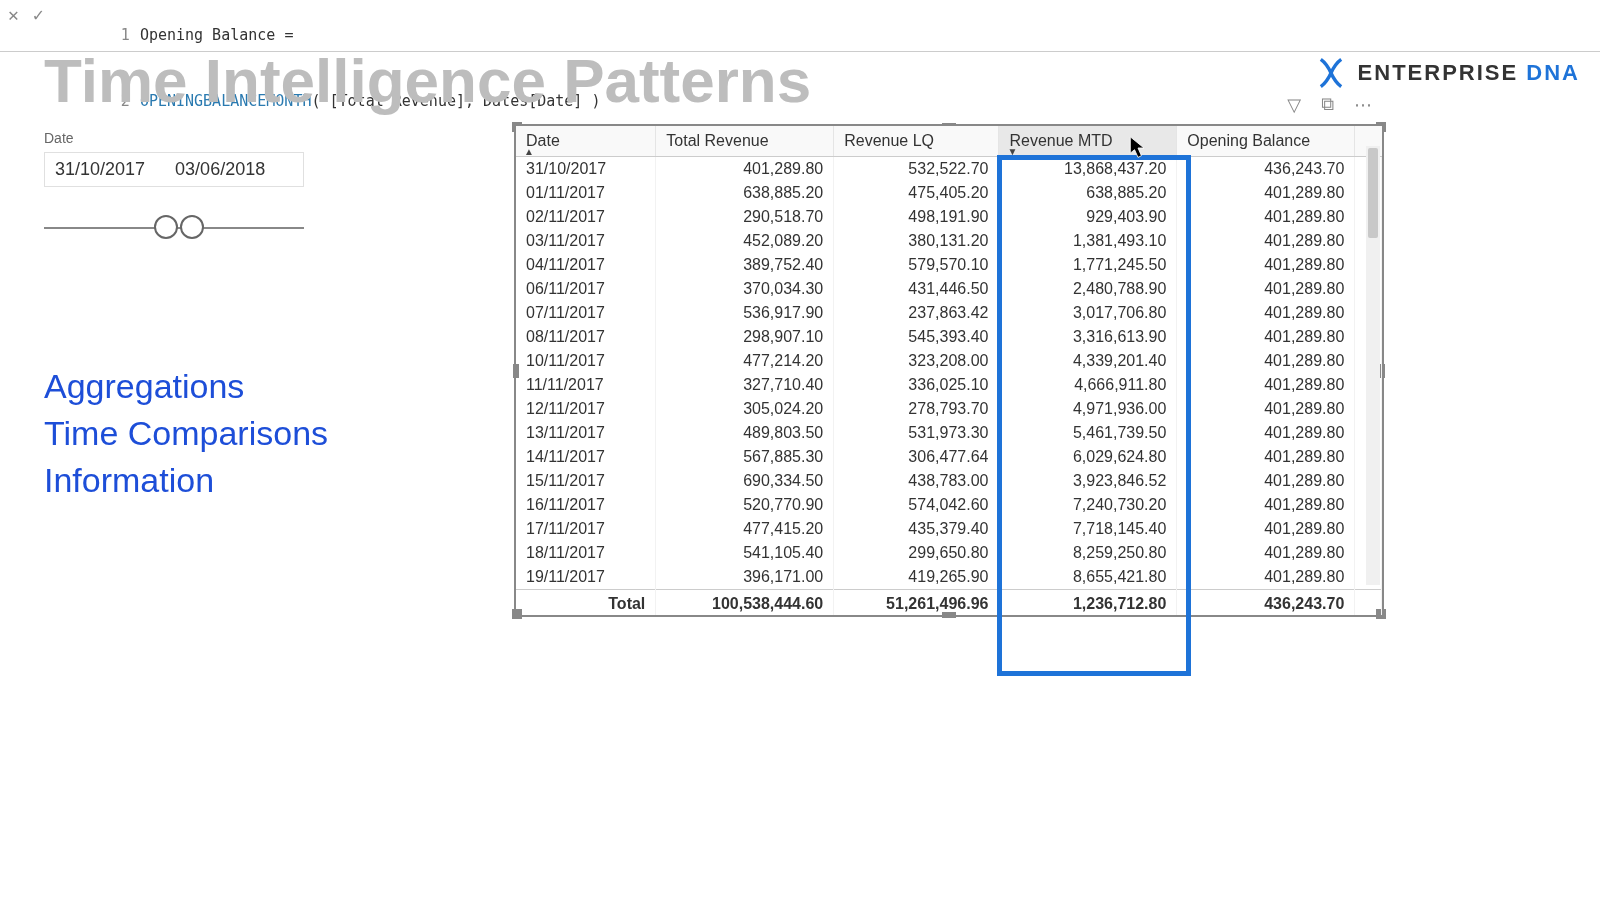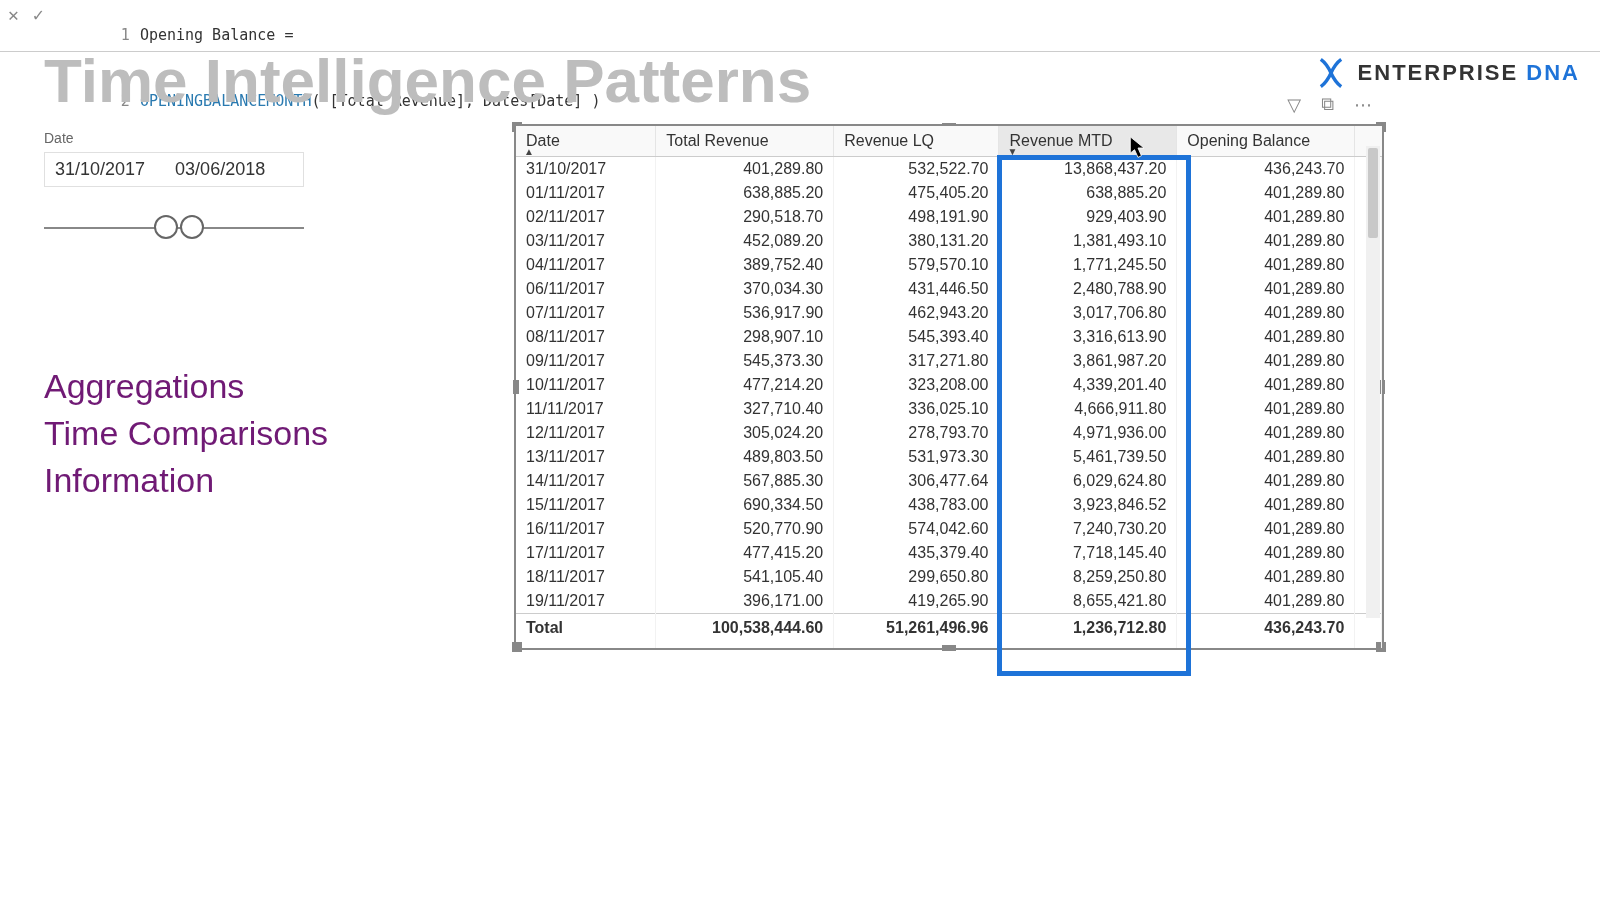--- a/index.html
+++ b/index.html
@@ -85,21 +85,21 @@
   .slider-track .handle {
     position:absolute; top:8px; width:24px; height:24px; border-radius:50%;
     background:#fff; border:2px solid #666;
   }
   .slider-track .h1 { left:110px;}
   .slider-track .h2 { left:136px;}
 
   .nav-buttons { margin-top: 120px; }
   .nav-buttons div {
     font-size: 34px;
-    color:#701a75;
+    color:#1d4ed8;
     margin-bottom: 8px;
   }
 
   .visual-wrap { position:relative; }
   .visual-toolbar {
     position:absolute;
     top:-30px; right:12px;
     display:flex; gap:20px;
     color:#888;
     font-size:18px;
@@ -138,21 +138,21 @@
   }
   table.grid td {
     padding:3px 10px;
     text-align:right;
     border-right:1px solid #f2f2f2;
   }
   table.grid td.date { text-align:left; }
   table.grid tr.total td {
     font-weight:700;
     border-top:1px solid #ccc;
-    padding-top:5px; padding-bottom:11px;
+    padding-top:5px; padding-bottom:2px;text-align:right;
   }
   .col-date{width:110px;}
   .col-tr{width:140px;}
   .col-lq{width:130px;}
   .col-mtd{width:140px;}
   .col-ob{width:140px;}
   .v-scroll {
     position:absolute; right:2px; top:20px; bottom:30px; width:14px;
   }
   .v-scroll .track{position:absolute;inset:0;background:#f0f0f0;}
@@ -307,38 +307,30 @@
                 <td class="date">06/11/2017</td>
                 <td>370,034.30</td>
                 <td>431,446.50</td>
                 <td class="mtd-cell">2,480,788.90</td>
                 <td>401,289.80</td>
                 <td></td>
               </tr>
               <tr>
                 <td class="date">07/11/2017</td>
                 <td>536,917.90</td>
-                <td>462,943.20</td>
+                <td>237,863.42</td>
                 <td class="mtd-cell">3,017,706.80</td>
                 <td>401,289.80</td>
                 <td></td>
               </tr>
               <tr>
                 <td class="date">08/11/2017</td>
                 <td>298,907.10</td>
                 <td>545,393.40</td>
                 <td class="mtd-cell">3,316,613.90</td>
-                <td>401,289.80</td>
-                <td></td>
-              </tr>
-              <tr>
-                <td class="date">09/11/2017</td>
-                <td>545,373.30</td>
-                <td>317,271.80</td>
-                <td class="mtd-cell">3,861,987.20</td>
                 <td>401,289.80</td>
                 <td></td>
               </tr>
               <tr>
                 <td class="date">10/11/2017</td>
                 <td>477,214.20</td>
                 <td>323,208.00</td>
                 <td class="mtd-cell">4,339,201.40</td>
                 <td>401,289.80</td>
                 <td></td>

